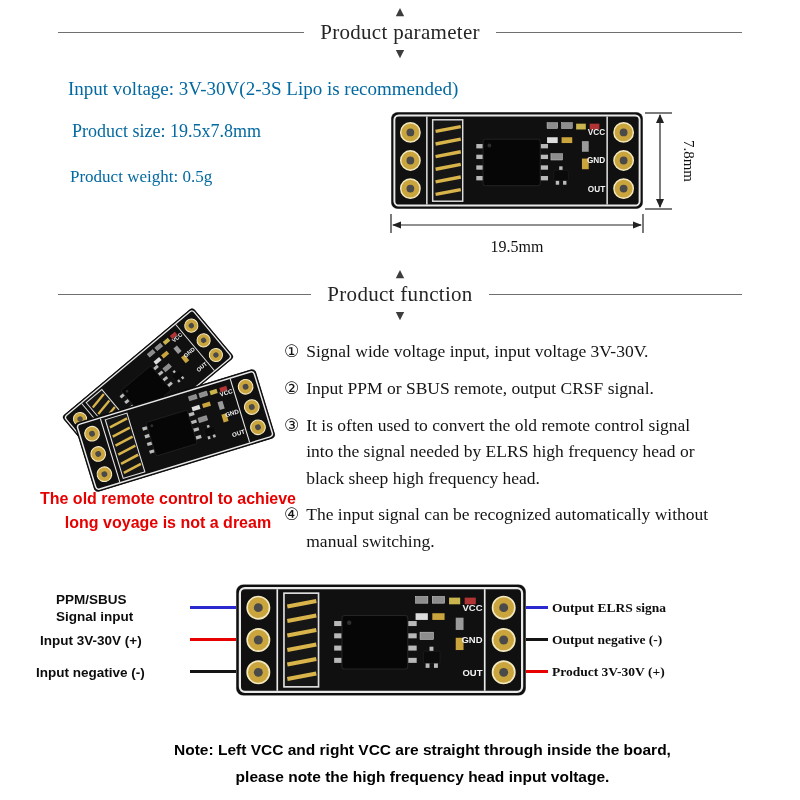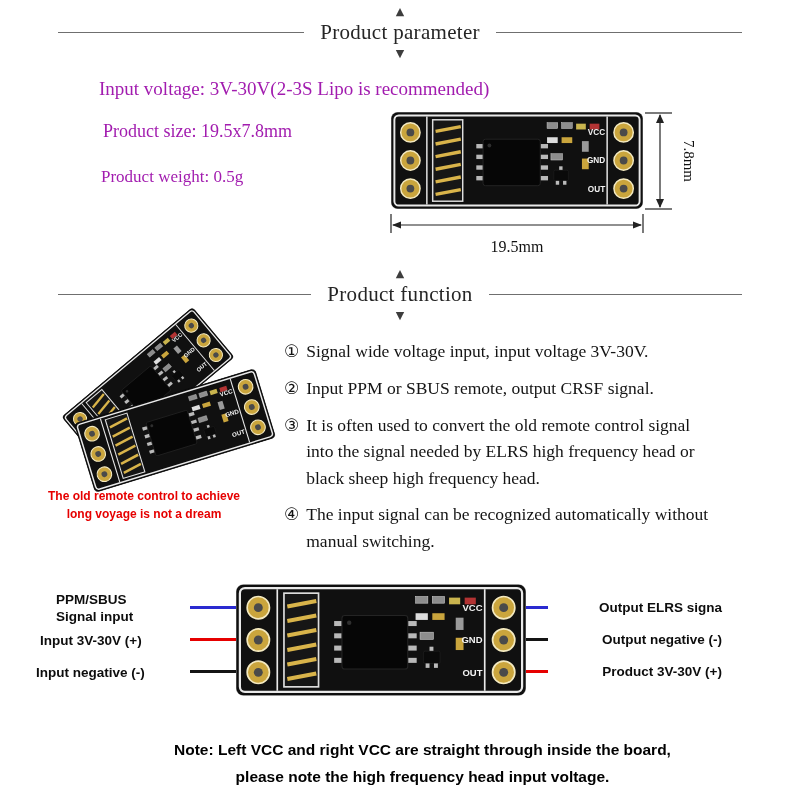--- a/index.html
+++ b/index.html
@@ -12,37 +12,37 @@
   .abs { position:absolute; }
 
   
   .section-header { position:absolute; left:58px; right:58px; display:flex; flex-direction:column; align-items:center; }
   .tri { color:#3d3d3d; font-size:11px; line-height:1; font-family:"DejaVu Sans",sans-serif; }
   .header-row { display:flex; align-items:center; width:100%; gap:16px; margin:3px 0; }
   .hline { flex:1; height:1px; background:#6f6f6f; }
   .header-title { font-size:21px; font-weight:400; color:#262626; letter-spacing:.3px; white-space:nowrap; }
 
   
-  .spec { position:absolute; color:#a21caf;margin-left:31px; }
+  .spec { position:absolute; color:#0369a1; }
 
   
   .fn-list { position:absolute; left:284px; top:338px; width:432px; }
   .fn-item { display:flex; gap:7px; font-size:17.5px; line-height:1.52; margin-bottom:10px; color:#141414; }
   .fn-num { flex:0 0 auto; font-family:"DejaVu Sans",sans-serif; font-size:17px; padding-top:1px; }
 
   
-  .caption { position:absolute; left:12px; top:487px; width:264px; text-align:center;
+  .caption { position:absolute; left:36px; top:487px; width:264px; text-align:center;
              color:#e60000; font-family:"Liberation Sans",sans-serif; font-weight:bold;
-             font-size:12px; line-height:1.5; }
+             font-size:16px; line-height:1.5; }
 
   
   .pin-label { position:absolute; font-family:"Liberation Sans",sans-serif; font-weight:bold;
                font-size:13.5px; color:#0d0d0d; line-height:1.26; }
   .pin-left  { text-align:left; }
-  .pin-right { text-align:right; }
+  .pin-right { text-align:left;font-family:Liberation Serif, serif; }
   .wire { position:absolute; height:3px; }
   .wire-blue  { background:#2a2ad0; }
   .wire-red   { background:#e60000; }
   .wire-black { background:#141414; }
 
   
   .note { position:absolute; left:0; right:0; top:736px; text-align:center;
           font-family:"Liberation Sans",sans-serif; font-weight:bold; font-size:15.5px;
           color:#000; line-height:1.75;padding-left:45px; }
 

